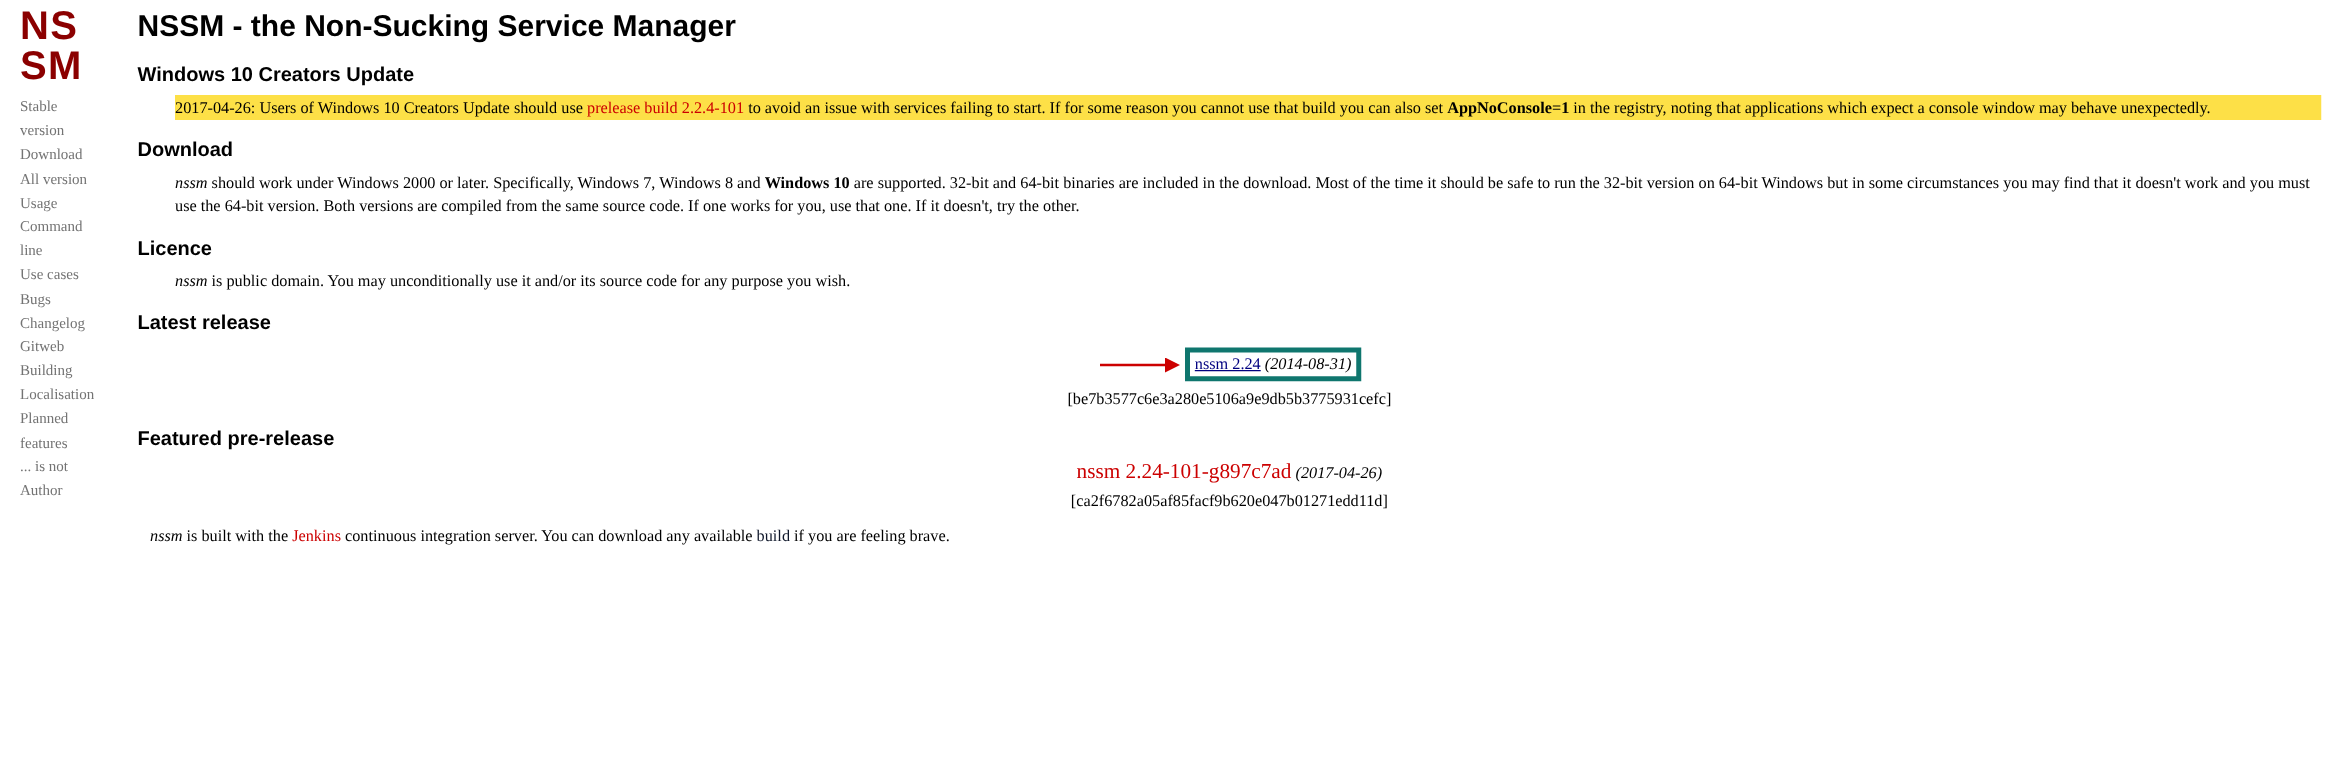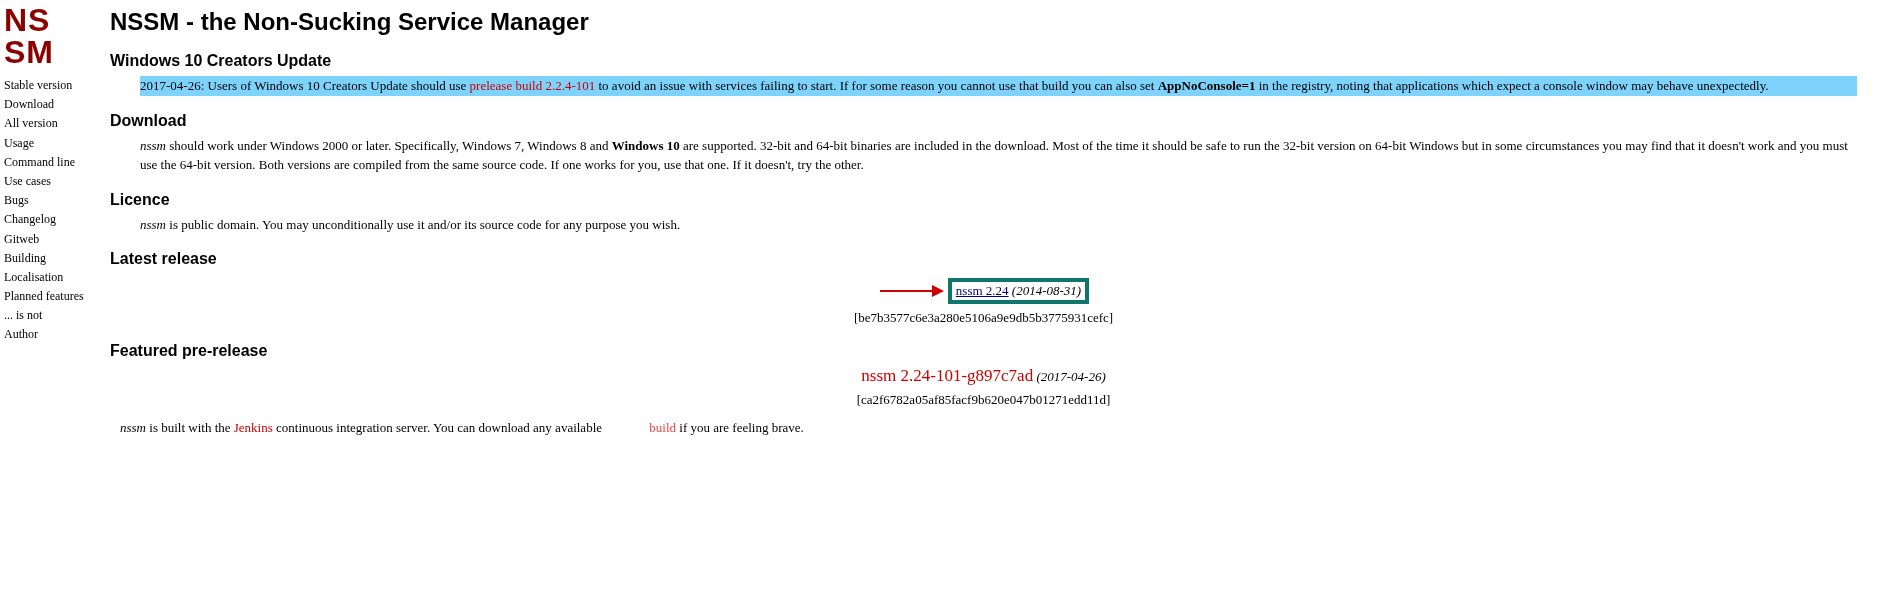--- a/index.html
+++ b/index.html
@@ -2,36 +2,36 @@
 <html><head>
   <meta charset="utf-8">
   <style>
     * { margin: 0; padding: 0; box-sizing: border-box; }
     body { font-family: Times New Roman, serif; font-size: 14px; color: #000; background: #fff; display: flex; min-height: 614px; }
     
     
     #sidebar {
       width: 90px;
       min-width: 90px;
-      padding: 4px 4px;
+      padding: 4px 16px;
       flex-shrink: 0;
     }
     .logo {
       font-family: Arial, sans-serif;
       font-size: 32px;
       font-weight: bold;
       color: #8b0000;
       line-height: 1;
       margin-bottom: 8px;
       letter-spacing: 1px;
     }
     .logo span { display: block; }
     .nav-link {
       display: block;
-      color: #000000;
+      color: #737373;
       text-decoration: none;
       font-size: 12px;
       line-height: 1.6;
       cursor: pointer;
     }
 
     
     #main {
       flex: 1;
       padding: 8px 20px 20px 20px;
@@ -100,37 +100,36 @@
       text-decoration: none;
       cursor: pointer;
       font-size: 17px;
     }
     .jenkins-link {
       color: #cc0000;
       text-decoration: none;
       cursor: pointer;
     }
     .build-link {
-      color: #ef4444;
-      text-decoration: none;
-      cursor: pointer;
-      margin-left: 44px;
+      color: #0f172a;
+      text-decoration: none;
+      cursor: pointer;
     }
     .centered-block {
       text-align: center;
       margin: 6px 0;
     }
     .bottom-text {
       margin-top: 10px;
       font-size: 13px;
       line-height: 1.5;
       margin-left: 10px;
     }
     .update-notice {
-      background: #7dd3fc;
+      background: #fde047;
       font-size: 13px;
       line-height: 1.5;
     }
     .thanks-line {
       margin-left: 30px;
       font-size: 13px;
       margin-top: 6px;
     }
     svg.arrow-svg {
       width: 70px;

